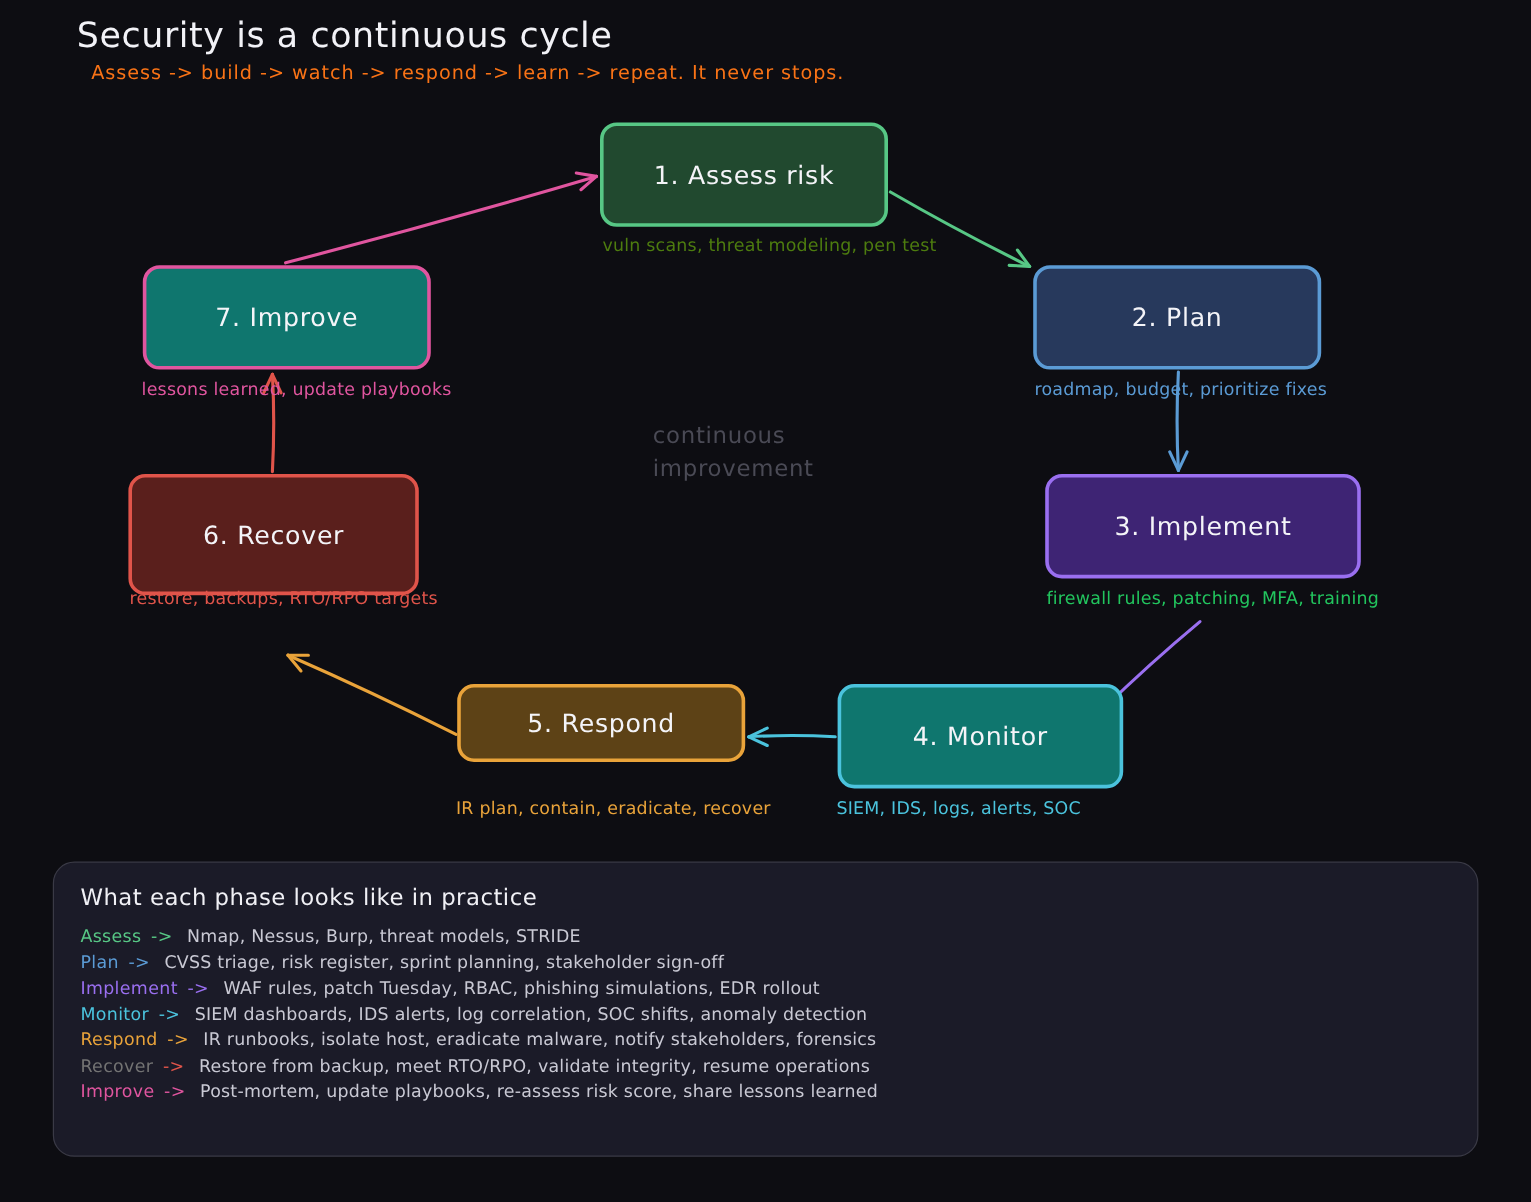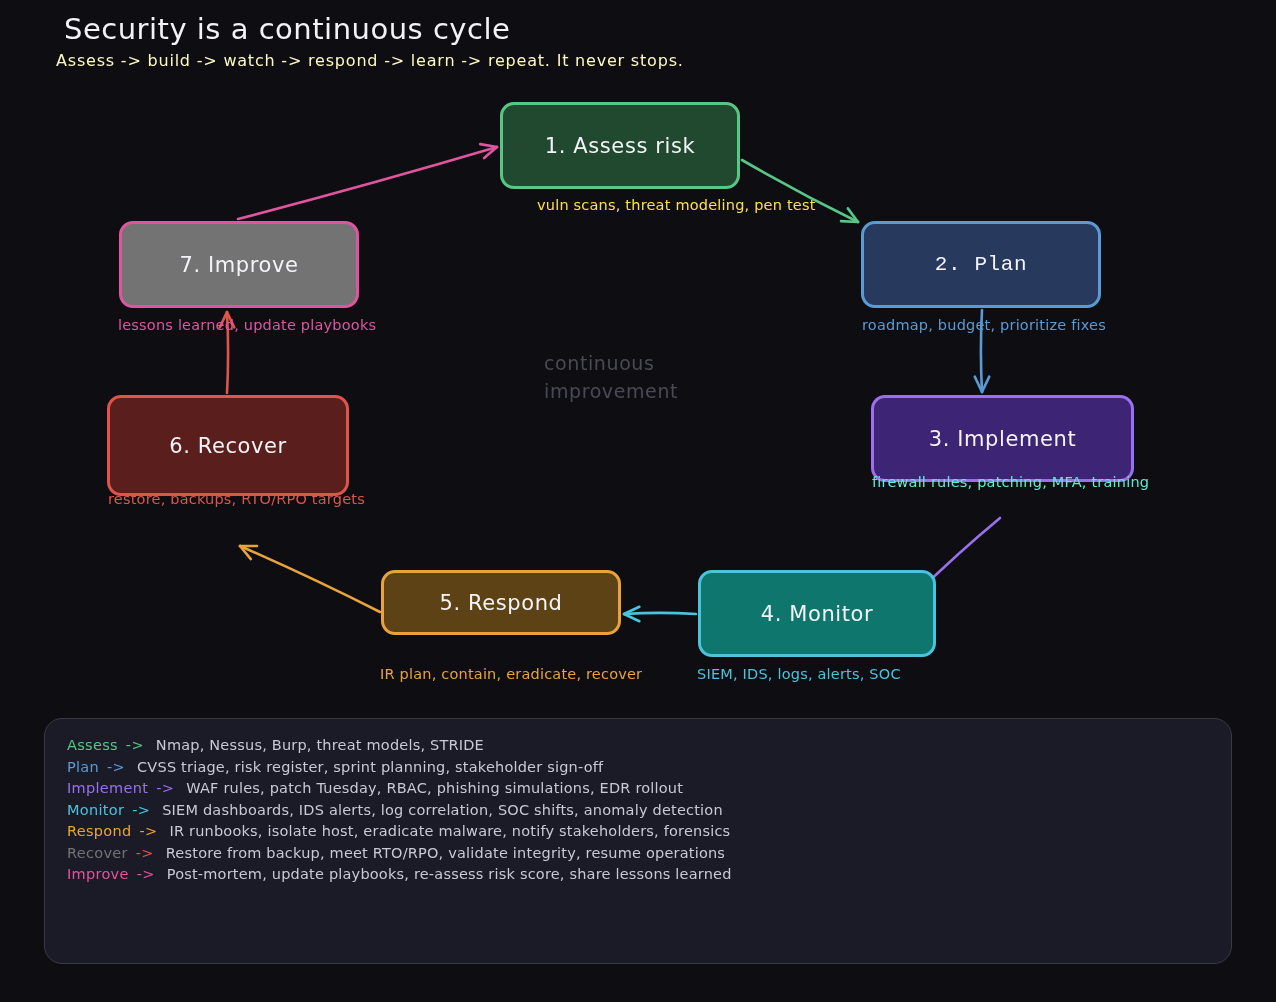--- a/index.html
+++ b/index.html
@@ -35,24 +35,24 @@
     left: 64px;
     top: 12px;
     font-size: 29px;
     font-weight: 400;
     letter-spacing: 0.5px;
     color: #f2f2f7;
     white-space: nowrap;
   }
   .subtitle {
     position: absolute;
-    left: 56px;
+    left: 76px;
     top: 51px;
     font-size: 16px;
-    color: #fef9c3;
+    color: #f97316;
     letter-spacing: 0.8px;
     white-space: nowrap;
   }
 
   
   .node {
     position: absolute;
     box-sizing: border-box;
     border-radius: 14px;
     border-style: solid;
@@ -172,48 +172,49 @@
         <path d="M 497 147 L 480.2417740287334 144.143102680185" stroke="#e0559f" stroke-width="2.6" stroke-linecap="round" fill="none"></path>
       </g>
     </svg>
 
   <div class="watermark">continuous improvement</div>
 
   <div id="node-layer">
       <div class="node" style="left: 500px; top: 102px; width: 240px; height: 87px; border-color: rgb(87, 199, 133); background: rgb(33, 73, 47);">
         <span class="node-label">1. Assess risk</span>
       </div>
-      <div class="node-note" style="left: 502px; top: 197px; width: 256px; color: #fde047; margin-left: 35px;">vuln scans, threat modeling, pen test</div>
-      <div class="node" style="left: 861px; top: 221px; width: 240px; height: 87px; border-color: rgb(91, 155, 213); background: rgb(39, 57, 92); font-family: Liberation Mono, monospace;">
+      <div class="node-note" style="left: 502px; top: 197px; width: 256px; color: #4d7c0f;">vuln scans, threat modeling, pen test</div>
+      <div class="node" style="left: 861px; top: 221px; width: 240px; height: 87px; border-color: rgb(91, 155, 213); background: rgb(39, 57, 92);">
         <span class="node-label">2. Plan</span>
       </div>
       <div class="node-note" style="left: 862px; top: 317px; width: 226px; color: rgb(91, 155, 213);">roadmap, budget, prioritize fixes</div>
       <div class="node" style="left: 871px; top: 395px; width: 263px; height: 87px; border-color: rgb(154, 111, 240); background: rgb(62, 36, 116);">
         <span class="node-label">3. Implement</span>
       </div>
-      <div class="node-note" style="left: 872px; top: 474px; width: 256px; color: #5eead4;">firewall rules, patching, MFA, training</div>
+      <div class="node-note" style="left: 872px; top: 491px; width: 256px; color: #22c55e;">firewall rules, patching, MFA, training</div>
       <div class="node" style="left: 698px; top: 570px; width: 238px; height: 87px; border-color: rgb(75, 195, 221); background: #0f766e;">
         <span class="node-label">4. Monitor</span>
       </div>
       <div class="node-note" style="left: 697px; top: 666px; width: 198px; color: rgb(75, 195, 221);">SIEM, IDS, logs, alerts, SOC</div>
       <div class="node" style="left: 381px; top: 570px; width: 240px; height: 65px; border-color: rgb(233, 163, 58); background: rgb(93, 66, 22);">
         <span class="node-label">5. Respond</span>
       </div>
       <div class="node-note" style="left: 380px; top: 666px; width: 244px; color: rgb(233, 163, 58);">IR plan, contain, eradicate, recover</div>
       <div class="node" style="left: 107px; top: 395px; width: 242px; height: 101px; border-color: rgb(224, 84, 74); background: rgb(90, 31, 28);">
         <span class="node-label">6. Recover</span>
       </div>
       <div class="node-note" style="left: 108px; top: 491px; width: 256px; color: rgb(224, 84, 74);">restore, backups, RTO/RPO targets</div>
-      <div class="node" style="left: 119px; top: 221px; width: 240px; height: 87px; border-color: rgb(224, 85, 159); background: #737373;">
+      <div class="node" style="left: 119px; top: 221px; width: 240px; height: 87px; border-color: rgb(224, 85, 159); background: #0f766e;">
         <span class="node-label">7. Improve</span>
       </div>
       <div class="node-note" style="left: 118px; top: 317px; width: 236px; color: rgb(224, 85, 159);">lessons learned, update playbooks</div>
     </div>
 
   <div class="legend">
+    <div class="legend-title">What each phase looks like in practice</div>
     <div id="legend-rows">
         <div class="legend-row">
           <span class="legend-key" style="color: rgb(87, 199, 133);">Assess</span>
           <span class="legend-arrow" style="color: rgb(87, 199, 133);">-&gt;</span>
           <span class="legend-desc">Nmap, Nessus, Burp, threat models, STRIDE</span>
         </div>
         <div class="legend-row">
           <span class="legend-key" style="color: rgb(91, 155, 213);">Plan</span>
           <span class="legend-arrow" style="color: rgb(91, 155, 213);">-&gt;</span>
           <span class="legend-desc">CVSS triage, risk register, sprint planning, stakeholder sign-off</span>

